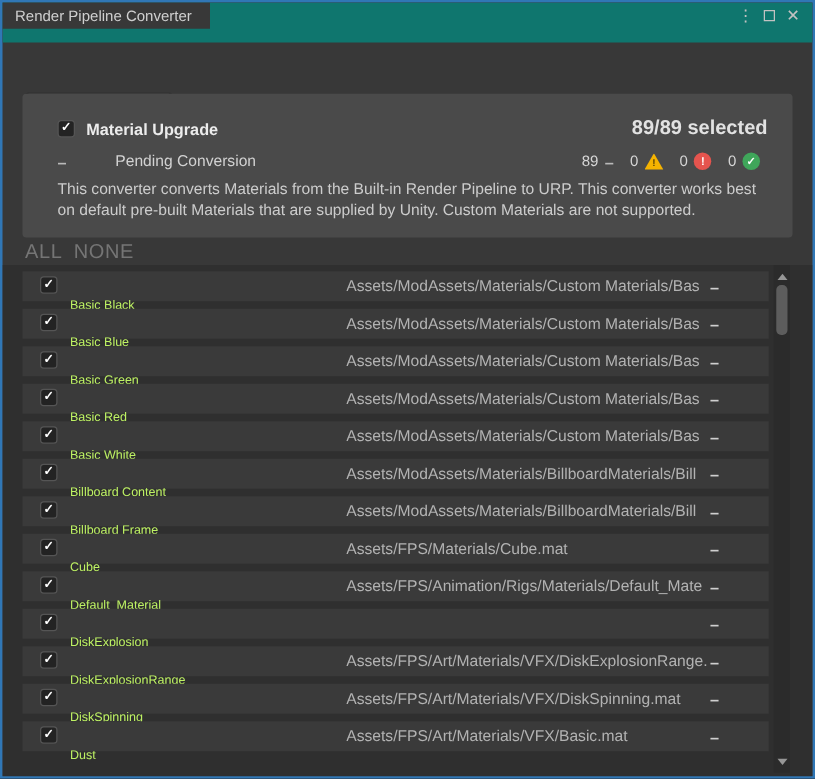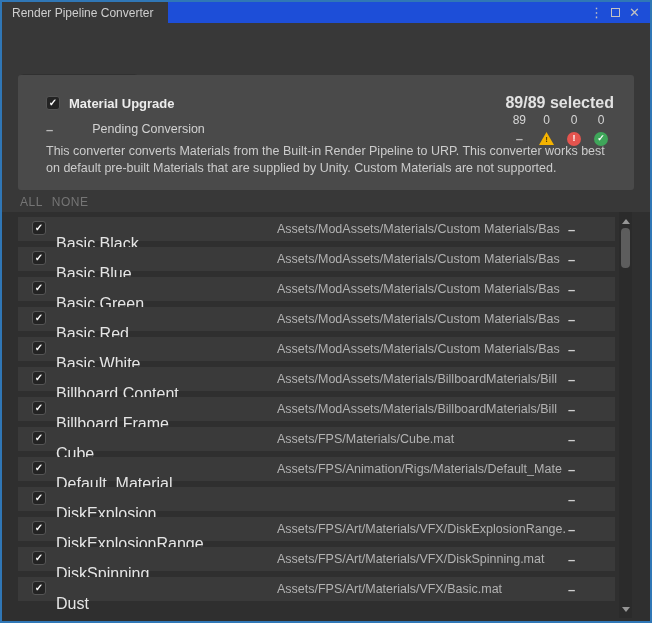--- a/index.html
+++ b/index.html
@@ -5,21 +5,21 @@
   * { margin:0; padding:0; box-sizing:border-box; }
   html,body { background:#222; }
   body { font-family:"Liberation Sans", sans-serif; }
 
   .window {
     position:relative; width:652px; height:623px;
     border:2px solid #3077b6; background:#383838; overflow:hidden;
   }
 
   
-  .titlebar { position:absolute; left:0; top:0; width:648px; height:21px; background:#1d4ed8; }
+  .titlebar { position:absolute; left:0; top:0; width:648px; height:32px; background:#0f766e; }
   .tab {
     position:absolute; left:0; top:0; height:21px; width:166px;
     background:#383838; color:#cfcfcf; font-size:12px;
     display:flex; align-items:center; padding-left:10px;
   }
   .win-controls {
     position:absolute; right:6px; top:0; height:21px;
     display:flex; align-items:center; color:#c2c2c2;
   }
   .win-controls .ctl { width:19px; text-align:center; font-size:13px; cursor:default; }
@@ -44,21 +44,21 @@
   }
   .panel-row1 .left, .panel-row2 .left { display:flex; align-items:center; gap:9px; }
   .bold-label { font-weight:bold; font-size:13px; color:#ececec; }
   .selected-summary { font-weight:bold; font-size:16px; color:#e2e2e2; }
   .panel-row2 {
     position:absolute; left:28px; right:26px; top:45px; height:18px;
     display:flex; align-items:center; justify-content:space-between;
   }
   .pending-label { font-size:12.5px; color:#d2d2d2;margin-left:30px; }
   .counters { display:flex; align-items:center; gap:13px; font-size:12px; color:#d6d6d6; }
-  .counter-group { display:flex; align-items:center; gap:5px;flex-direction:column; }
+  .counter-group { display:flex; align-items:center; gap:5px; }
   .dash-glyph { color:#b9b9b9; font-weight:bold; font-size:13px; line-height:1; }
   .description {
     position:absolute; left:28px; top:68px; width:572px;
     font-size:12.5px; line-height:17px; color:#cccccc;
   }
 
   
   .checkbox {
     width:14px; height:14px; background:#232323; border:1px solid #555;
     border-radius:3px; display:flex; align-items:center; justify-content:center;
@@ -82,34 +82,34 @@
     width:14px; height:14px; border-radius:50%; background:#3fa65a;
     display:flex; align-items:center; justify-content:center;
   }
   .ok-icon span { font-size:9px; font-weight:bold; color:#fff; line-height:1; }
 
   
   .select-btns {
     position:absolute; left:18px; top:192px; height:16px;
     display:flex; gap:9px; align-items:center;
   }
-  .select-btns .sel-btn { font-size:12px; color:#757575; letter-spacing:0.5px; }
+  .select-btns .sel-btn { font-size:16px; color:#757575; letter-spacing:0.5px; }
 
   
   .list-area {
     position:absolute; left:0; top:210px; width:648px; height:409px;
     background:#2f2f2f; overflow:hidden;
   }
   .rows { position:absolute; left:16px; top:5px; width:597px; }
   .row {
     position:relative; height:24px; margin-bottom:6px; background:#3a3a3a;
     display:flex; align-items:center;
   }
   .row .checkbox { position:absolute; left:14px; top:4px; }
-  .row .row-name { position:absolute; left:38px; font-size:16px; color:#e5e5e5; white-space:nowrap;margin-top:30px; }
+  .row .row-name { position:absolute; left:38px; font-size:10px; color:#bef264; white-space:nowrap;margin-top:30px; }
   .row .row-path {
     position:absolute; left:259px; width:290px; font-size:12.5px; color:#b2b2b2;
     white-space:nowrap; overflow:hidden;
   }
   .row .row-status {
     position:absolute; left:550px; font-size:13px; font-weight:bold; color:#cfcfcf;
   }
 
   
   .scrollbar {

